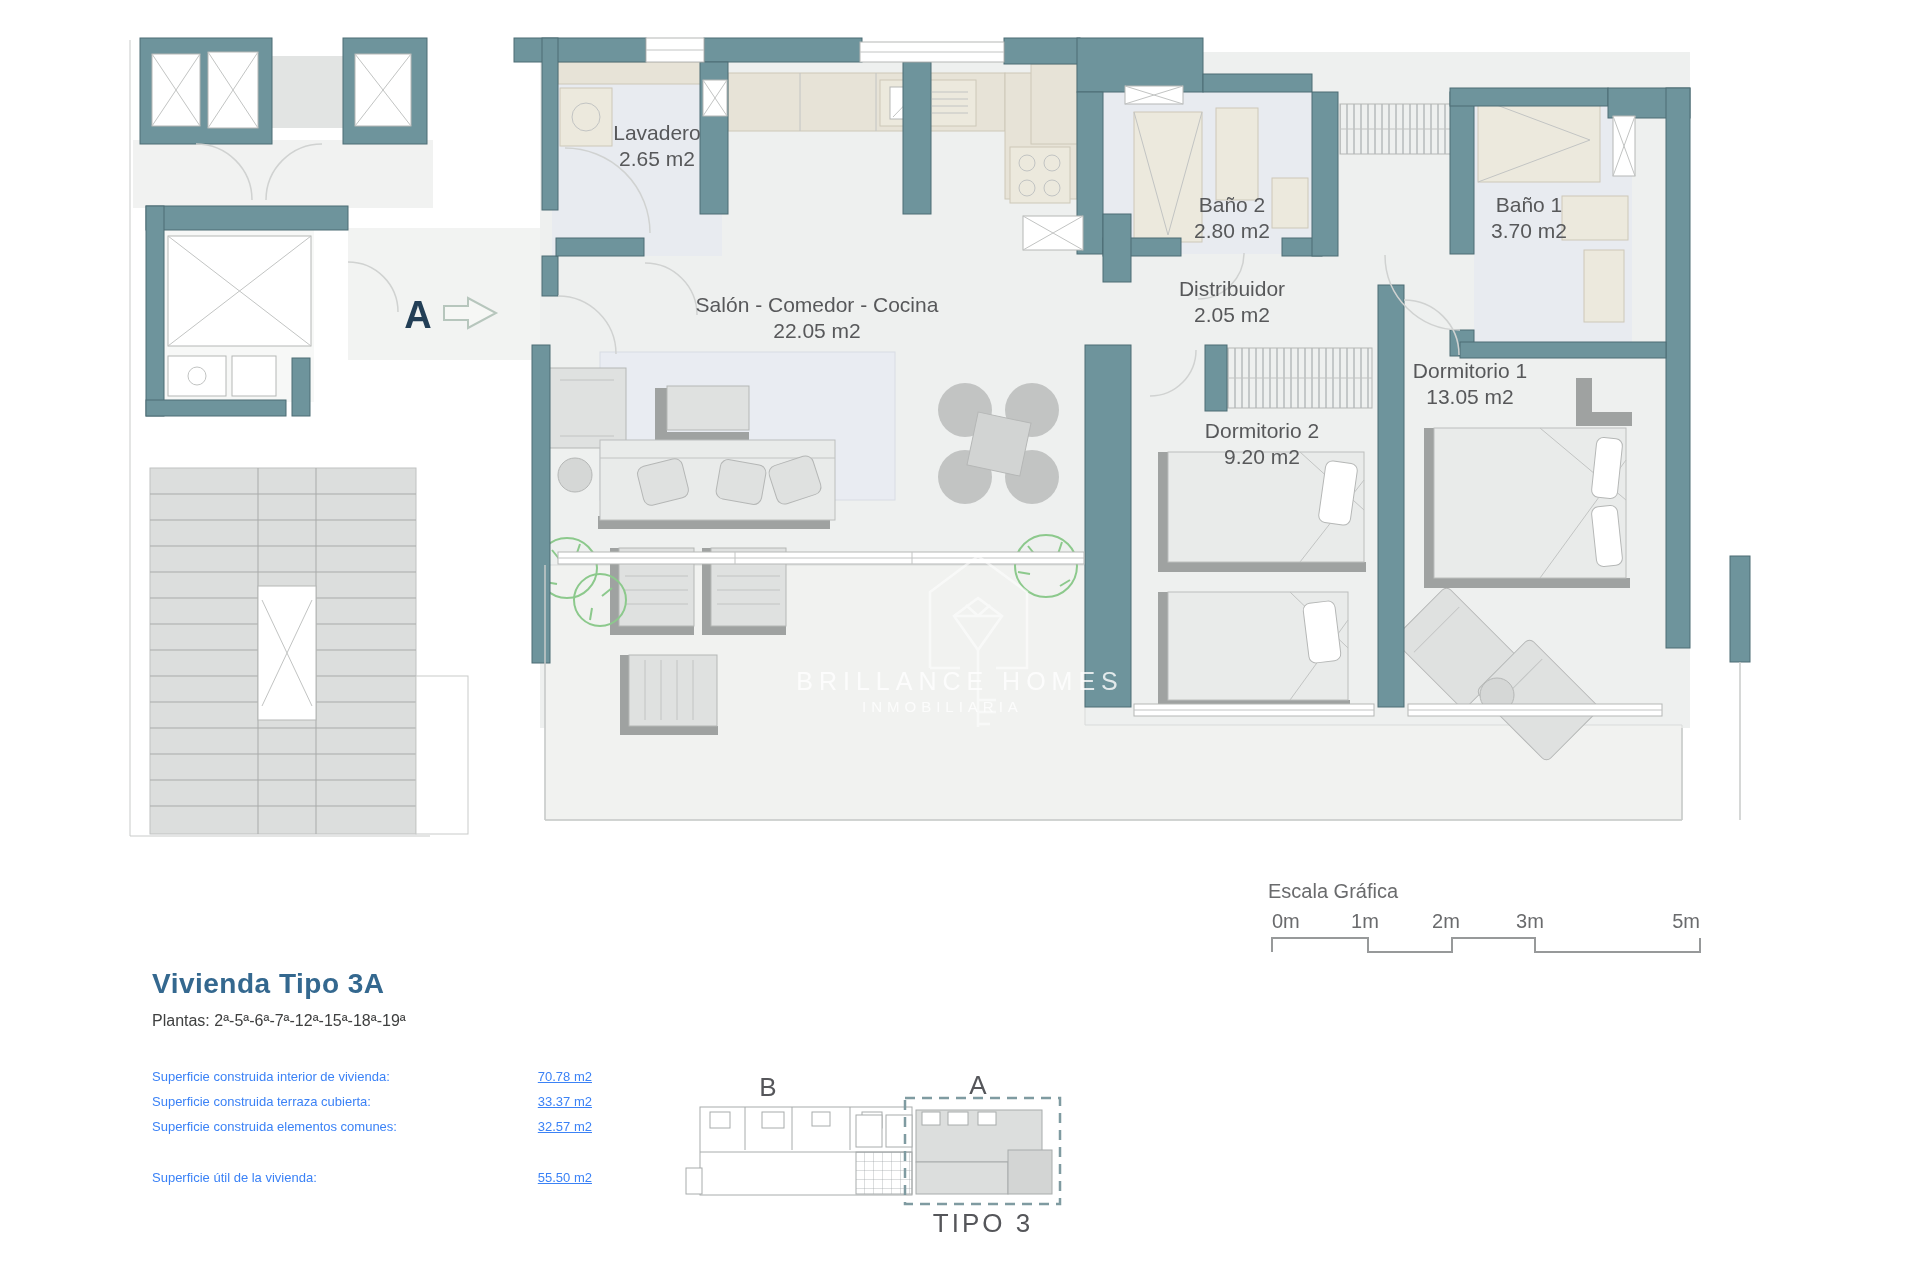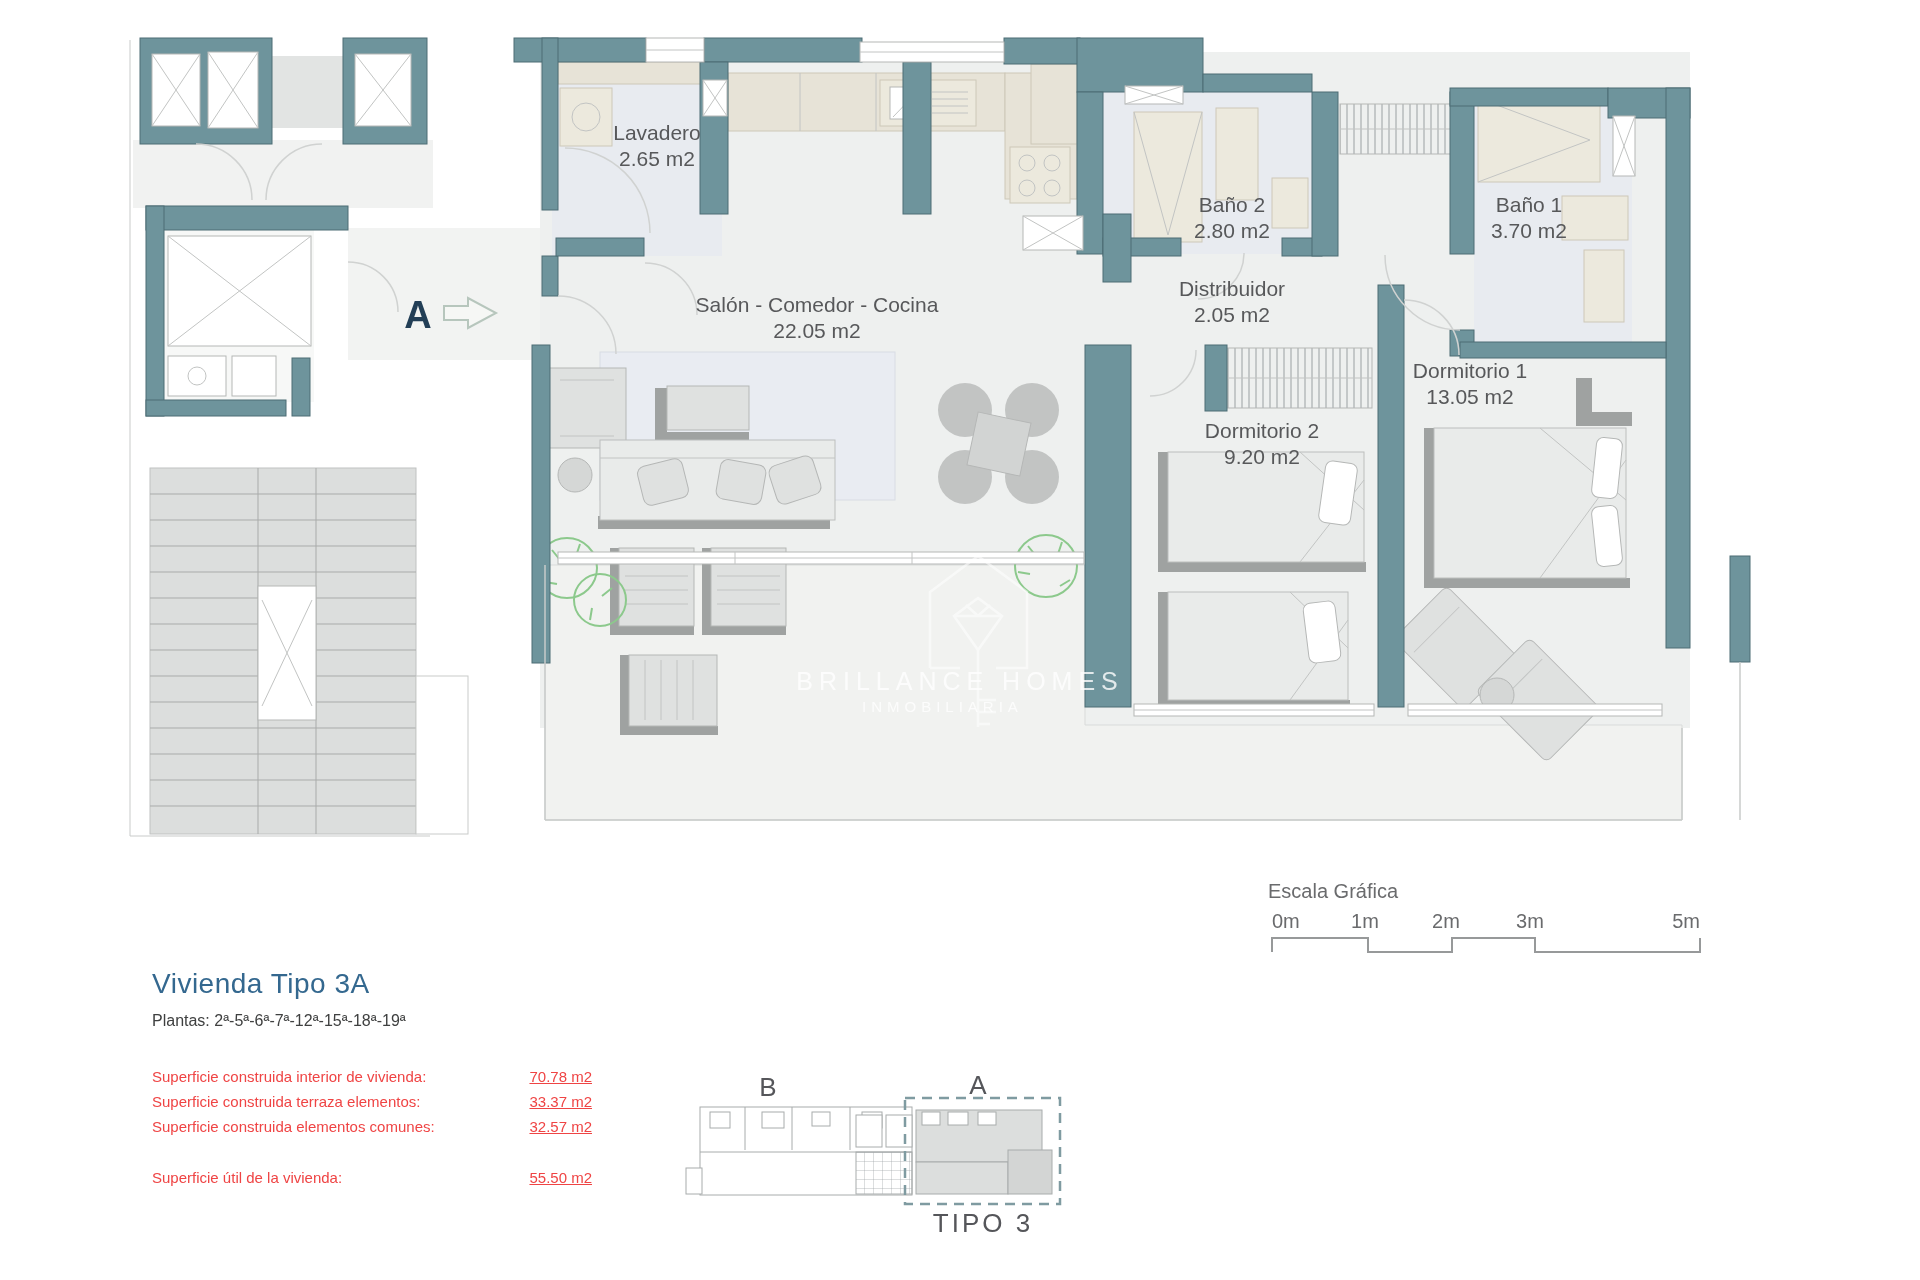--- a/index.html
+++ b/index.html
@@ -24,23 +24,23 @@
   .stepline{stroke:#a9abaa;stroke-width:1;}
   .roomlabel{font-size:21px;fill:#57585a;text-anchor:middle;}
   .plant{stroke:#8cc98c;stroke-width:2;fill:none;}
   .scaletxt{font-size:20px;fill:#6a6b6d;}
   .keytxt{font-size:26px;fill:#55565a;text-anchor:middle;}
   .wm{opacity:0.55;}
   .wm path,.wm polygon,.wm line{stroke:#ffffff;stroke-width:2.5;fill:none;}
   .wmtxt{fill:#ffffff;opacity:0.8;}
   
   .info{position:absolute;left:152px;top:968px;width:440px;}
-  .info-title{font-size:28px;font-weight:normal;color:#34688f;letter-spacing:.5px;}
+  .info-title{font-size:28px;font-weight:bold;color:#34688f;letter-spacing:.5px;}
   .info-plantas{font-size:16px;color:#3f4040;margin-top:12px;}
-  .info-table{margin-top:34px;font-size:15px;color:#ef4444;}
+  .info-table{margin-top:34px;font-size:13px;color:#3b82f6;}
   .row{display:flex;justify-content:space-between;line-height:25px;}
   .row .val{min-width:90px;text-align:right;text-decoration:underline;}
   .gap{height:26px;}
 </style>
 </head>
 <body>
 
 <svg width="1920" height="1280" viewBox="0 0 1920 1280">
   <defs>
     <pattern id="hatchV" width="7" height="12" patternUnits="userSpaceOnUse">
@@ -389,21 +389,21 @@
 
 <div class="info">
   <div class="info-title">Vivienda Tipo 3A</div>
   <div class="info-plantas">Plantas: 2ª-5ª-6ª-7ª-12ª-15ª-18ª-19ª</div>
   <div class="info-table">
     <div class="row">
       <span class="lbl">Superficie construida interior de vivienda:</span>
       <span class="val">70.78 m2</span>
     </div>
     <div class="row">
-      <span class="lbl">Superficie construida terraza elementos:</span>
+      <span class="lbl">Superficie construida terraza cubierta:</span>
       <span class="val">33.37 m2</span>
     </div>
     <div class="row">
       <span class="lbl">Superficie construida elementos comunes:</span>
       <span class="val">32.57 m2</span>
     </div>
     <div class="gap"></div>
     <div class="row">
       <span class="lbl">Superficie útil de la vivienda:</span>
       <span class="val">55.50 m2</span>

